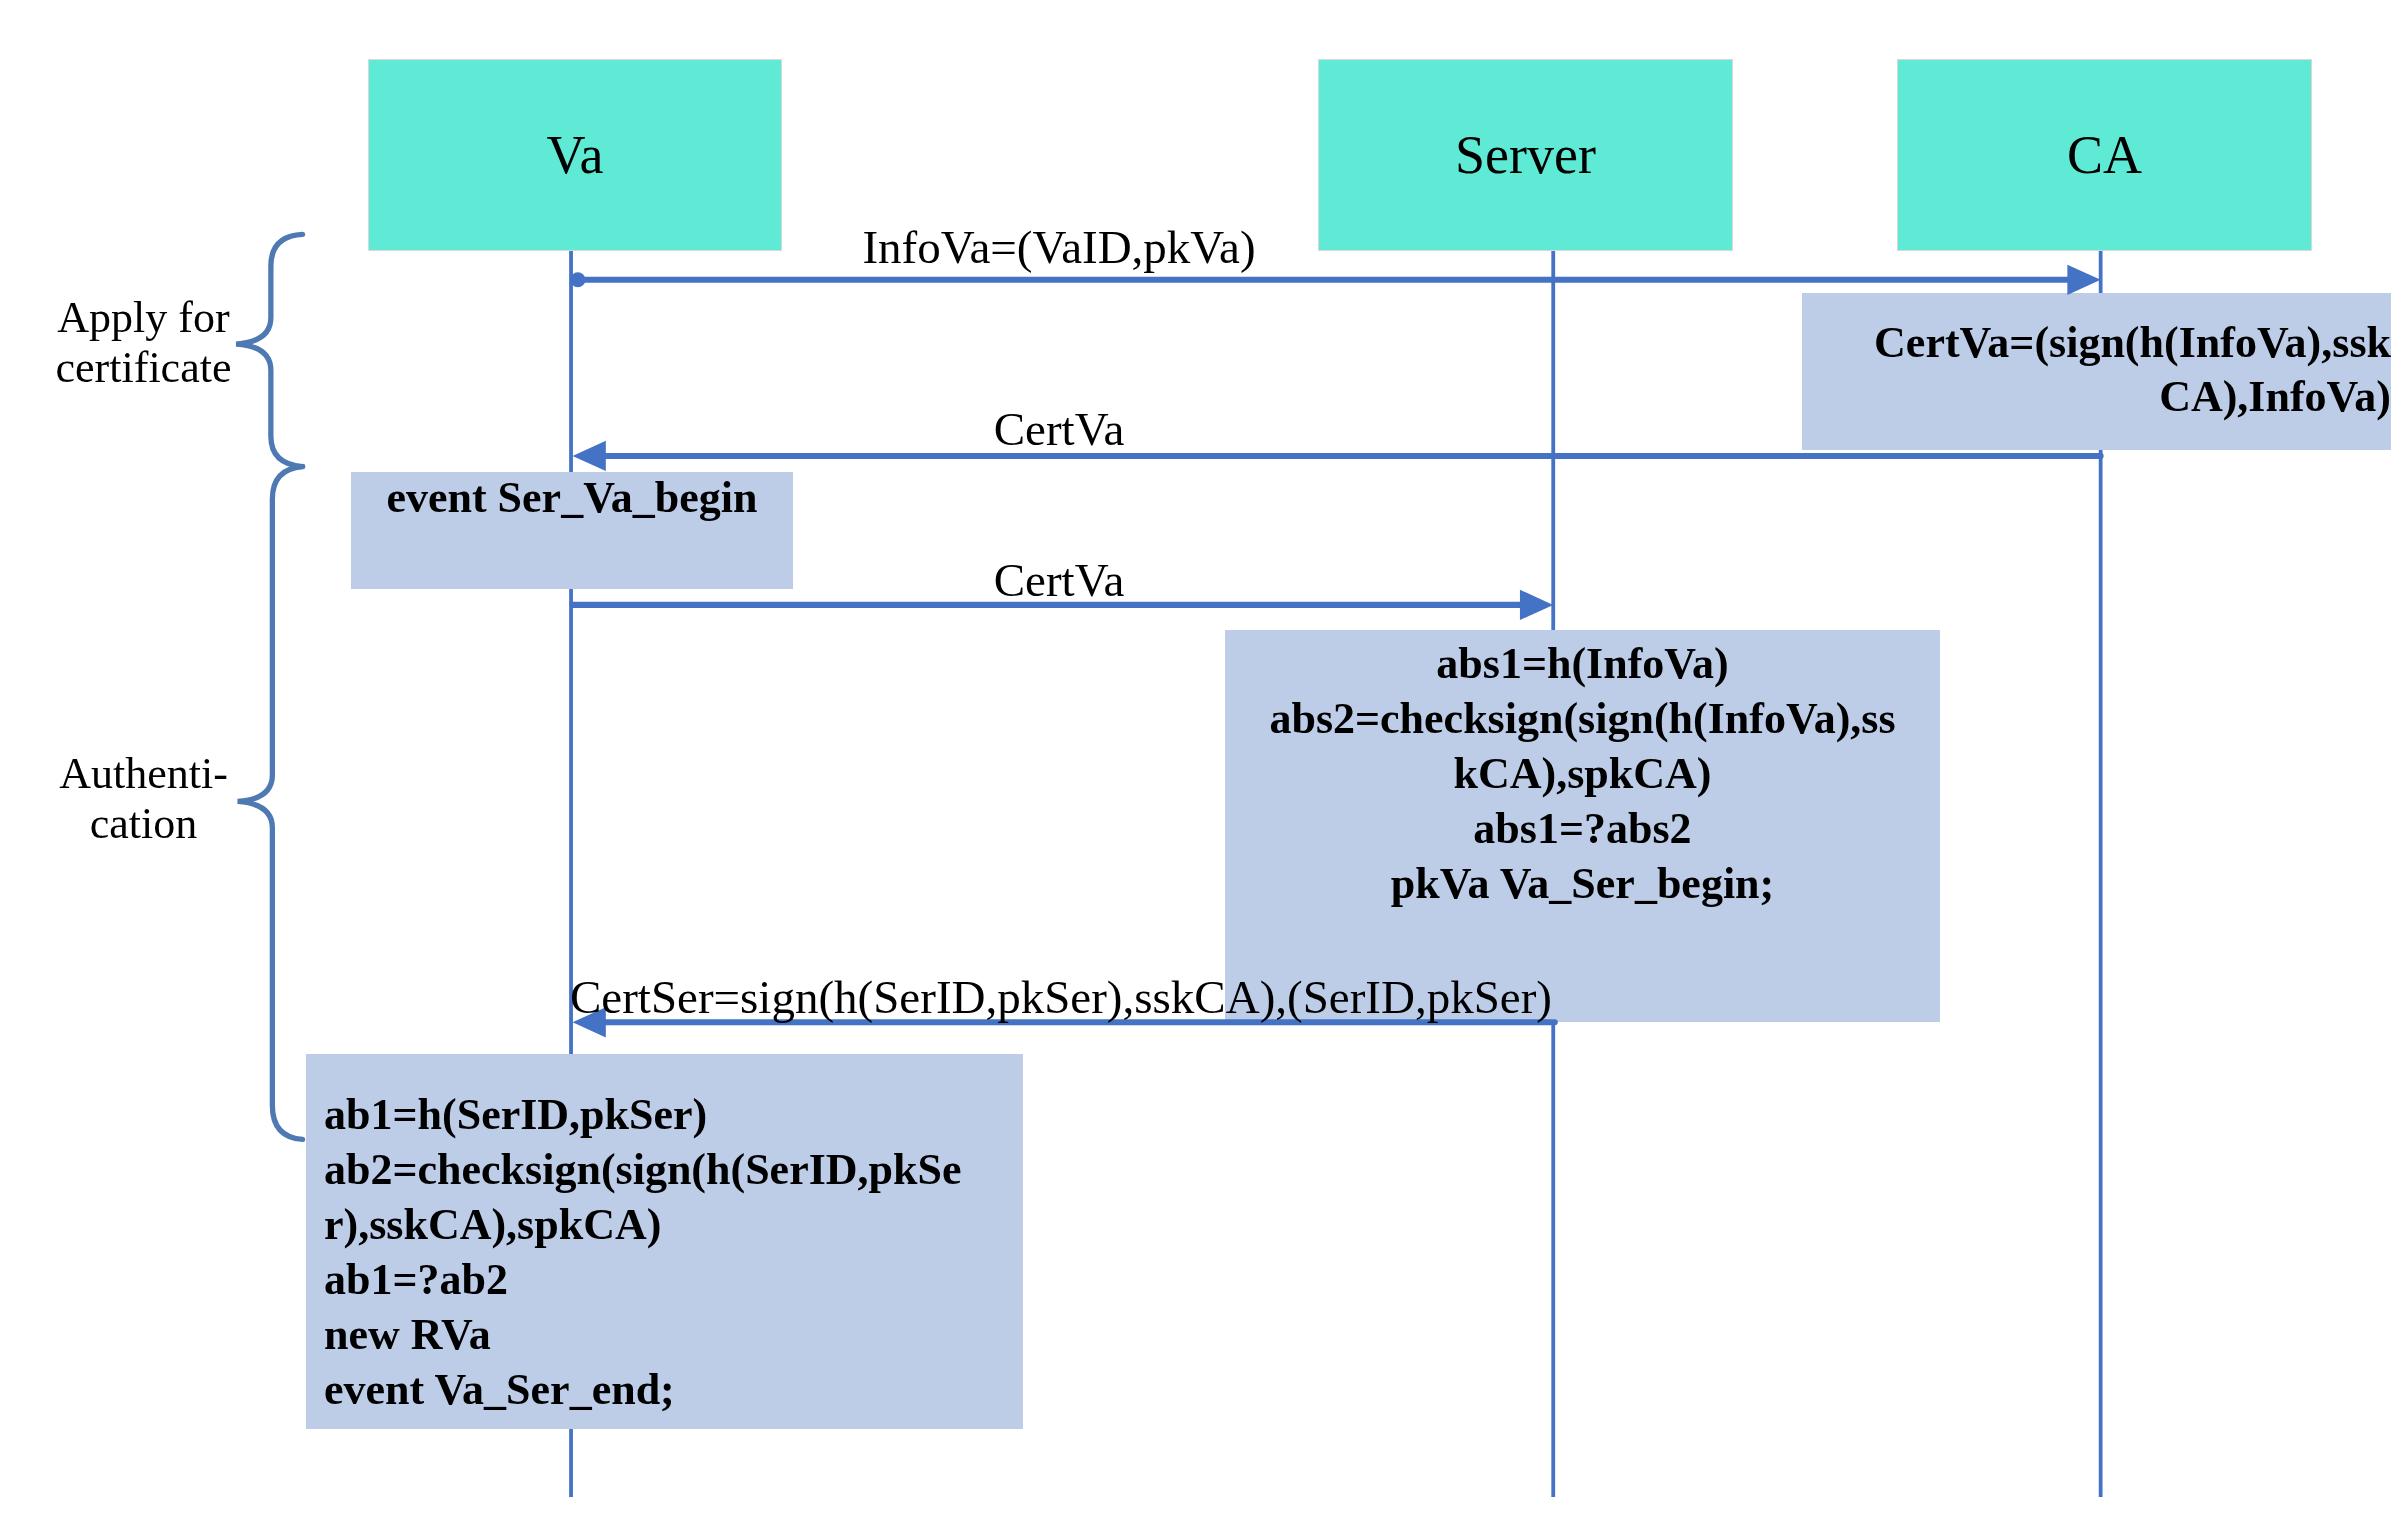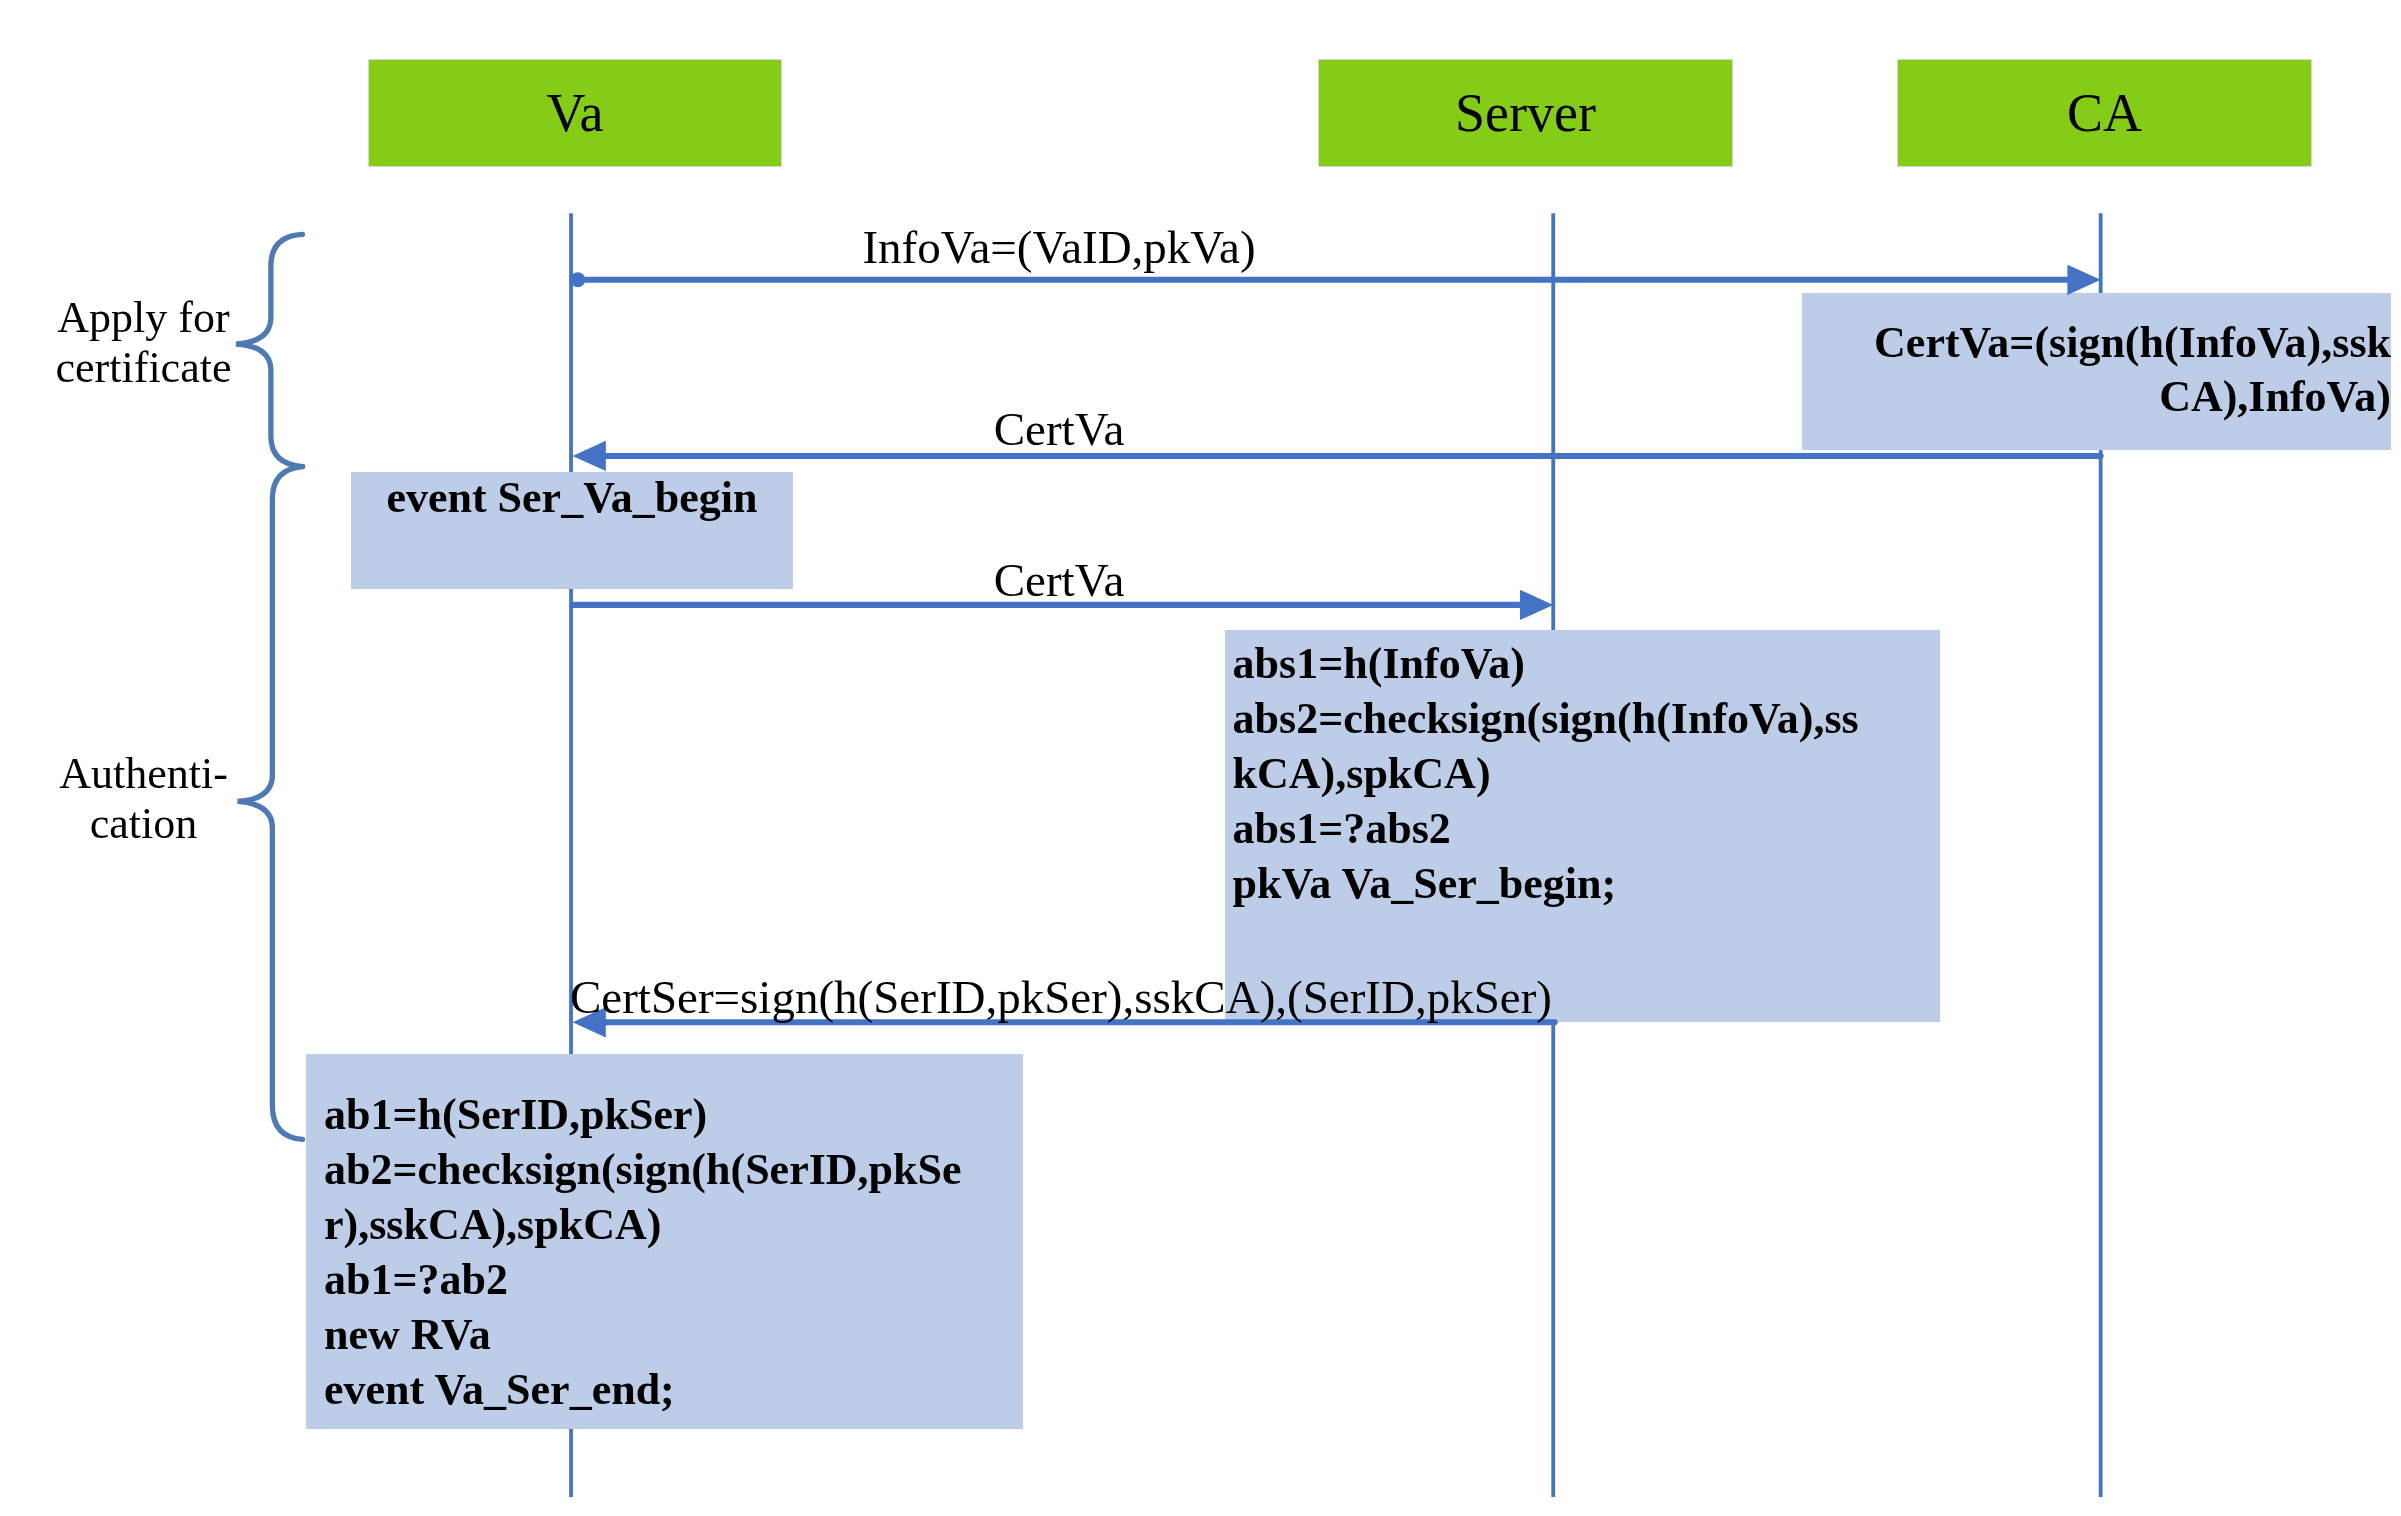--- a/index.html
+++ b/index.html
@@ -7,22 +7,22 @@
     position:relative;
     width:2401px;height:1516px;
     background:#ffffff;
     font-family:"Liberation Serif","DejaVu Serif",serif;
     overflow:hidden;
   }
   .layer{position:absolute;left:0;top:0;width:2401px;height:1516px;pointer-events:none;}
   .z1{z-index:1}.z3{z-index:3}
 
   .actor{
-    position:absolute;top:59px;height:108px;
-    background:#84cc16;border:1.5px solid #d8d8d8;box-sizing:border-box;
+    position:absolute;top:59px;height:192px;
+    background:#5eead4;border:1.5px solid #d8d8d8;box-sizing:border-box;
     display:flex;align-items:center;justify-content:center;
     font-size:54px;color:#000;z-index:2;
   }
   .actor-va{left:368px;width:414px;}
   .actor-server{left:1272px;width:415px;margin-left:46px;}
   .actor-ca{left:1897px;width:415px;}
 
   .note{
     position:absolute;background:#BDCDE8;box-sizing:border-box;
     font-size:44px;font-weight:bold;color:#000;z-index:2;
@@ -31,21 +31,21 @@
   .note-ca-cert{
     left:1802px;top:293px;width:589px;height:157px;
     text-align:right;padding-top:23px;line-height:54px;
   }
   .note-event-begin{
     left:351px;top:472px;width:442px;height:117px;
     display:flex;align-items:flex-start;justify-content:center;
   }
   .note-server-calc{
     left:1225px;top:630px;width:715px;height:392px;
-    padding:6px 7.6px;line-height:55px;
+    padding:6px 7.6px;line-height:55px;text-align:center;
   }
   .note-va-calc{
     left:306px;top:1054px;width:717px;height:375px;
     padding:33px 18px;line-height:55px;
   }
 
   .msg-label{
     position:absolute;transform:translateX(-50%);
     font-size:47px;color:#000;white-space:nowrap;line-height:48px;z-index:4;
   }

